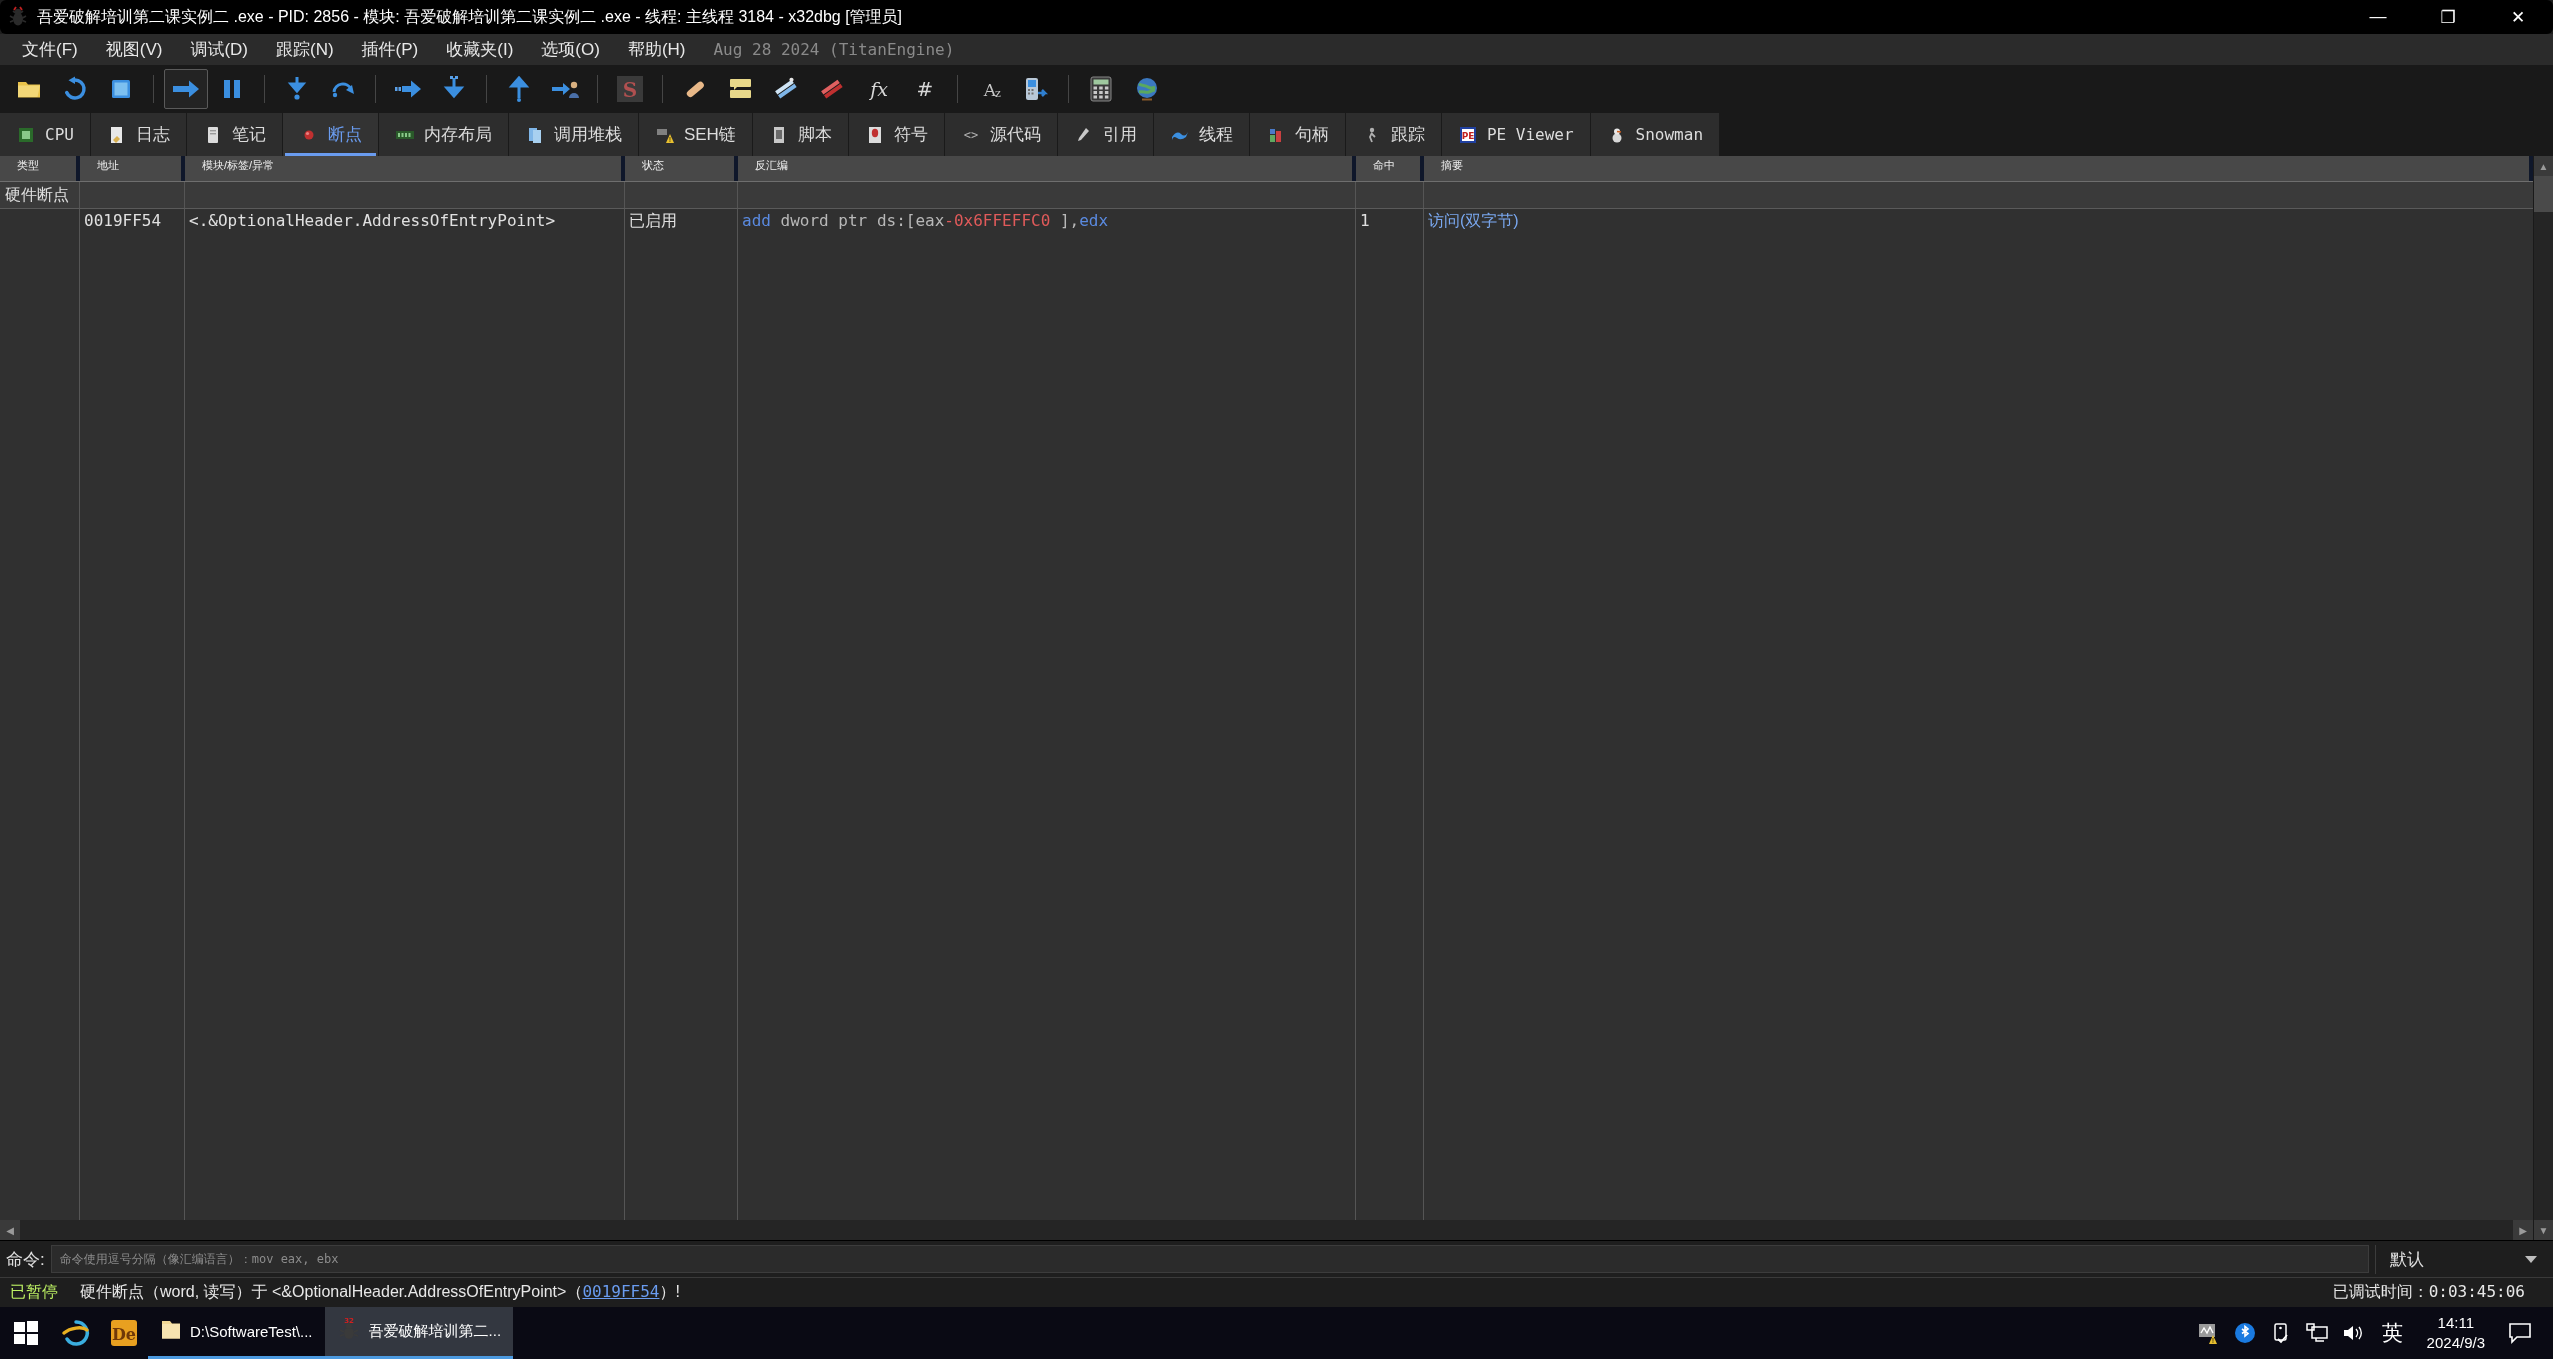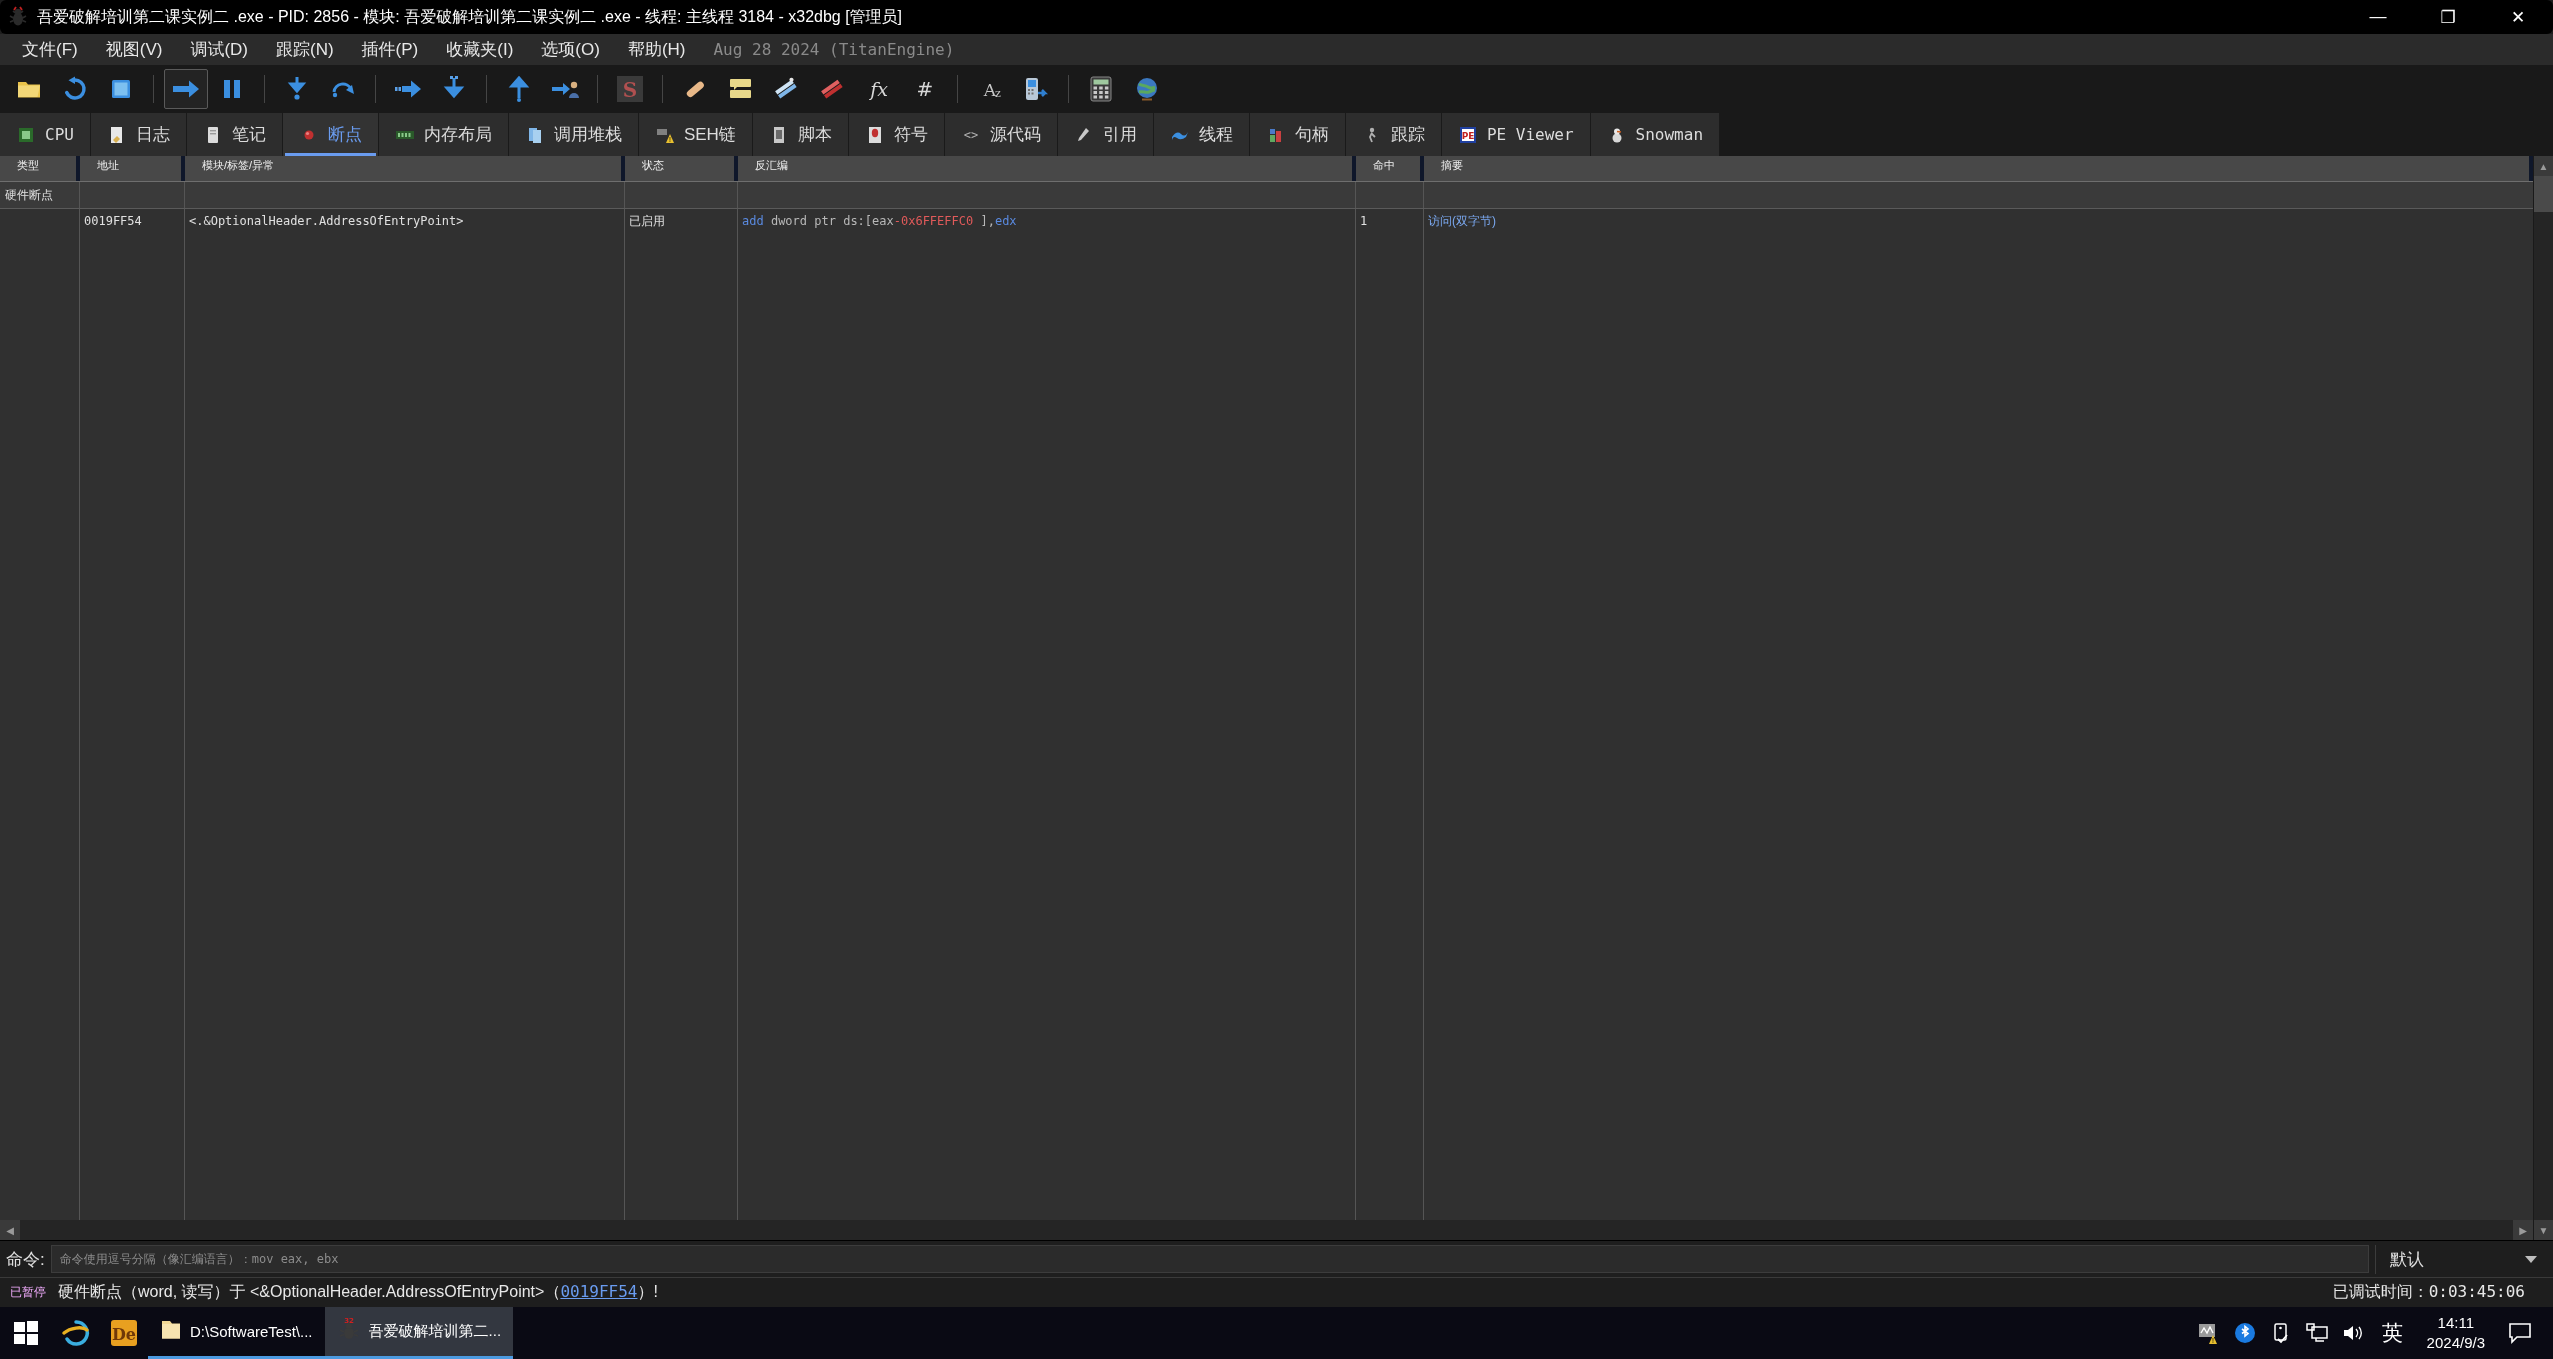--- a/index.html
+++ b/index.html
@@ -82,21 +82,21 @@
     height: 26px; flex: 0 0 26px; display: flex; background: #484848;
     border-bottom: 1px solid #6e6e6e;
   }
   .th {
     color: #f0f0f0; font-size: 11px; padding: 2px 17px; border-right: 4px solid #0f172a;
     white-space: nowrap; overflow: hidden; font-family: "Liberation Sans", sans-serif;
   }
   .tbody { flex: 1 1 auto; position: relative; overflow: hidden; background: #303030; }
   .row {
     display: flex; height: 26px; align-items: center;
-    font-family: "DejaVu Sans Mono", monospace; font-size: 12px;
+    font-family: "DejaVu Sans Mono", monospace; font-size: 16px;
   }
   .row.group { background: #3a3a3a; }
   .cell {
     padding: 0 5px; white-space: nowrap; overflow: hidden; height: 26px;
     line-height: 26px; color: #e0e0e0;
   }
   .cell.cn { font-family: "Liberation Sans", sans-serif; }
   .grid-lines { position: absolute; inset: 0; pointer-events: none; }
   .vline { position: absolute; top: 0; bottom: 0; width: 1px; background: #555555; }
   .hline-group { position: absolute; left: 0; right: 0; height: 1px; background: #5a5a5a; }
@@ -142,21 +142,21 @@
     display: flex; align-items: center; justify-content: space-between;
     padding: 0 10px 0 14px; color: #e0e0e0; font-size: 17px;
   }
   .caret { width: 0; height: 0; border-left: 6px solid transparent; border-right: 6px solid transparent; border-top: 7px solid #bdbdbd; }
 
   
   .statusbar {
     height: 30px; flex: 0 0 30px; background: #1e1e1e; display: flex; align-items: center;
     padding: 0 10px; border-top: 1px solid #3a3a3a;
   }
-  .st-paused { color: #f0abfc; font-size: 12px; margin-right: 12px; white-space: nowrap; }
+  .st-paused { color: #bef264; font-size: 16px; margin-right: 22px; white-space: nowrap; }
   .st-msg { color: #e8e8e8; font-size: 16px; white-space: nowrap; font-family: "Liberation Sans", sans-serif; }
   .st-addr { color: #6a9cf0; text-decoration: underline; font-family: "DejaVu Sans Mono", monospace; }
   .st-right { margin-left: auto; color: #e8e8e8; font-size: 16px; white-space: nowrap; padding-right: 18px; }
   .st-right .mono { font-family: "DejaVu Sans Mono", monospace; }
 
   
   .taskbar {
     height: 52px; flex: 0 0 52px; background: #0a0a14; display: flex; align-items: stretch;
   }
   .tb-start { width: 52px; display: flex; align-items: center; justify-content: center; }

